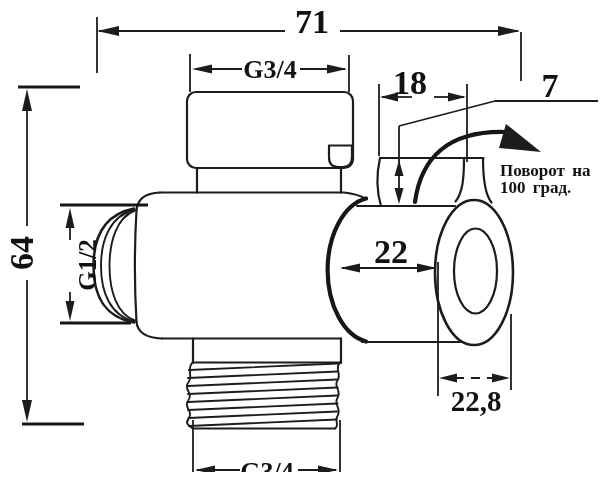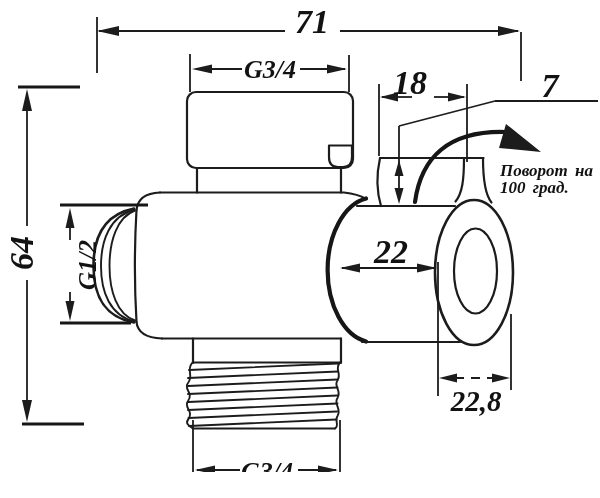--- a/index.html
+++ b/index.html
@@ -1,16 +1,16 @@
 <!DOCTYPE html>
 <html><head>
 <meta charset="utf-8">
 <style>
   html,body{margin:0;padding:0;background:#ffffff;}
-  .stage{width:600px;height:472px;background:#ffffff;position:relative;overflow:hidden;font-style:italic;}
+  .stage{width:600px;height:472px;background:#ffffff;position:relative;overflow:hidden;}
   svg{display:block;}
   .ln{stroke:#1c1c1c;stroke-width:2.2;fill:none;stroke-linecap:round;stroke-linejoin:round;}
   .ln-thin{stroke:#1c1c1c;stroke-width:1.9;fill:none;stroke-linecap:round;}
   .ln-thick{stroke:#161616;stroke-width:4.2;fill:none;stroke-linecap:round;}
   .ln-med{stroke:#1c1c1c;stroke-width:2.6;fill:none;stroke-linecap:round;}
   .dim{stroke:#1c1c1c;stroke-width:1.8;fill:none;stroke-linecap:butt;}
   .tick{stroke:#161616;stroke-width:3;fill:none;stroke-linecap:butt;}
   .arr{fill:#1c1c1c;stroke:none;}
   .txt{font-family:"Liberation Serif","DejaVu Serif",serif;font-weight:700;fill:#121212;}
   .t-big{font-size:34px;}

